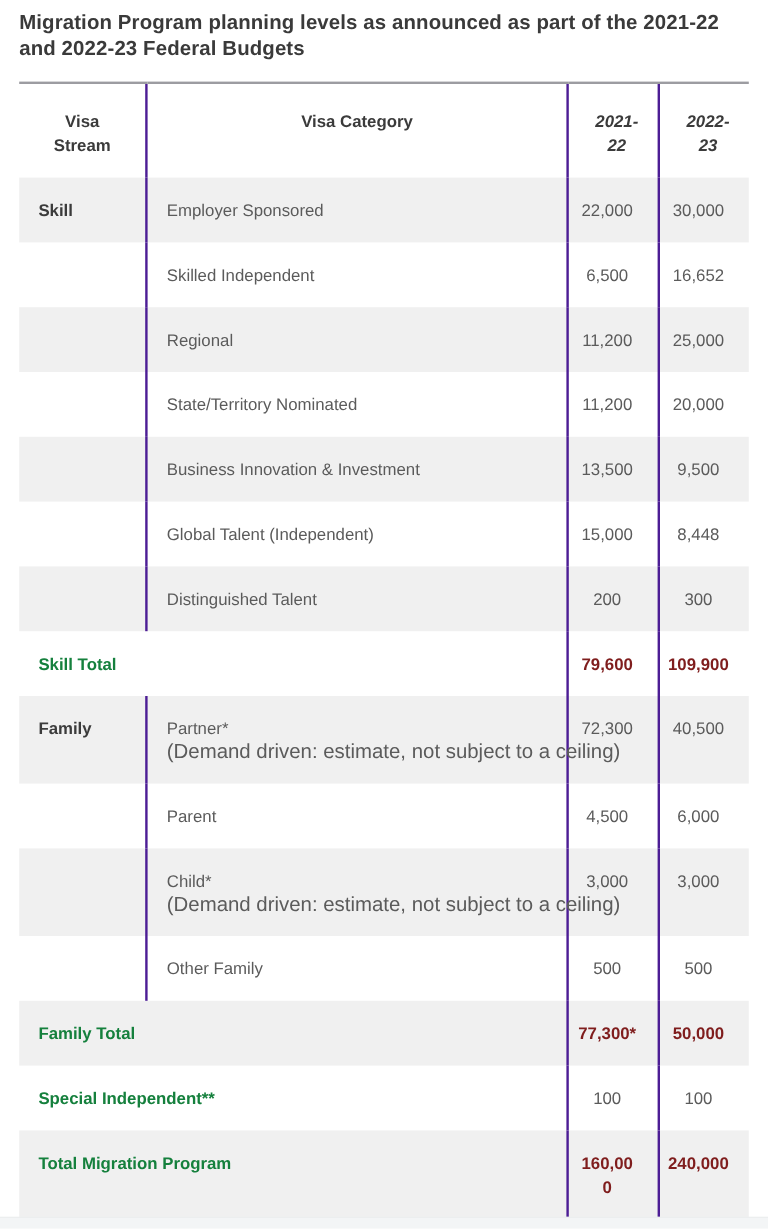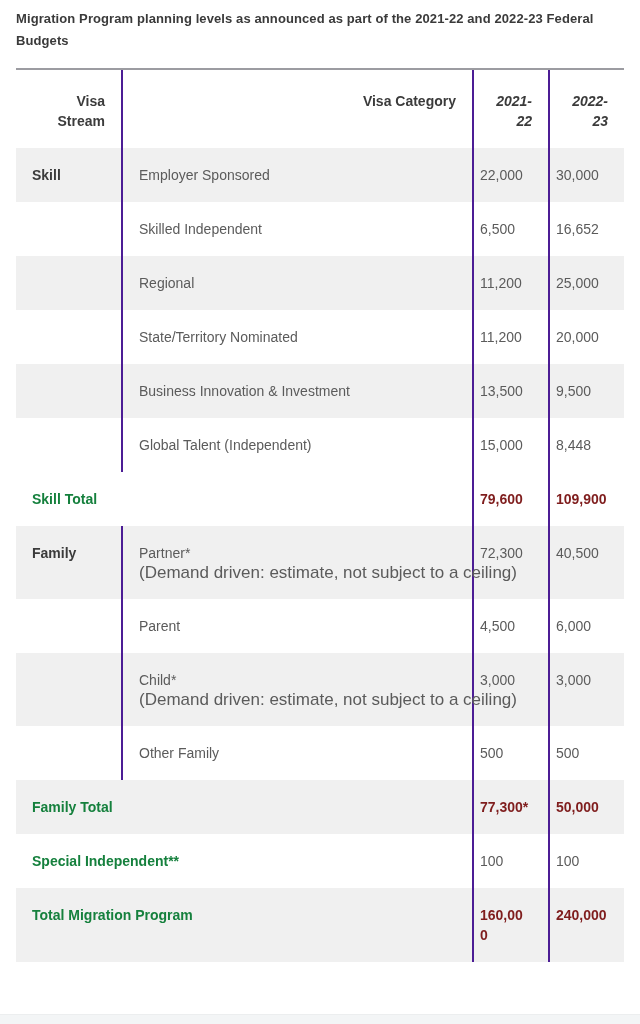--- a/index.html
+++ b/index.html
@@ -12,21 +12,21 @@
   .page {
     position: relative;
     width: 640px;
     min-height: 1024px;
     box-sizing: border-box;
     padding: 8px 16px 0 16px;
     overflow: hidden;
   }
   h1.page-title {
     margin: 0;
-    font-size: 13px;
+    font-size: 17px;
     line-height: 22px;
     font-weight: bold;
     color: #3a3a3a;
     max-width: 606px;
     letter-spacing: 0.1px;
   }
   table.visa-table {
     margin-top: 16px;
     width: 608px;
     table-layout: fixed;
@@ -35,21 +35,21 @@
   }
   col.c-stream   { width: 106px; }
   col.c-category { width: 351px; }
   col.c-y1       { width: 76px; }
   col.c-y2       { width: 75px; }
 
   thead th {
     border-top: 2px solid #9c9ca1;
     padding: 21px 16px 17px 16px;
     vertical-align: top;
-    text-align: right;
+    text-align: center;
     font-weight: bold;
     color: #3b3b3b;
     line-height: 20px;
     white-space: pre-line;
   }
   thead th.num { padding-left: 22px; font-style: italic; }
 
   td {
     padding: 17px 16px;
     vertical-align: top;
@@ -65,21 +65,21 @@
     font-weight: bold;
     color: #3b3b3b;
   }
   td.category-cell { padding-right: 6px; }
   td.category-cell .note {
     font-size: 17px;
     line-height: 19px;
     white-space: nowrap;
   }
   td.num {
-    text-align: left;
+    text-align: center;
     padding-left: 6px;
     white-space: pre-line;
     margin-left: 15px;
   }
   td.label-cell {
     font-weight: bold;
     color: #15803d;
   }
   tr.bold-values td.num {
     font-weight: bold;
@@ -160,20 +160,28 @@
           <td class="num">9,500</td>
         </tr>
         <tr>
           <td class="stream-cell"></td>
           <td class="category-cell">
             <div>Global Talent (Independent)</div>
           </td>
           <td class="num">15,000</td>
           <td class="num">8,448</td>
         </tr>
+        <tr class="shaded">
+          <td class="stream-cell"></td>
+          <td class="category-cell">
+            <div>Distinguished Talent</div>
+          </td>
+          <td class="num">200</td>
+          <td class="num">300</td>
+        </tr>
         <tr class="bold-values">
           <td colspan="2" class="label-cell">Skill Total</td>
           <td class="num">79,600</td>
           <td class="num">109,900</td>
         </tr>
         <tr class="shaded">
           <td class="stream-cell">Family</td>
           <td class="category-cell">
             <div>Partner*</div>
             <div class="note">(Demand driven: estimate, not subject to a ceiling)</div>

